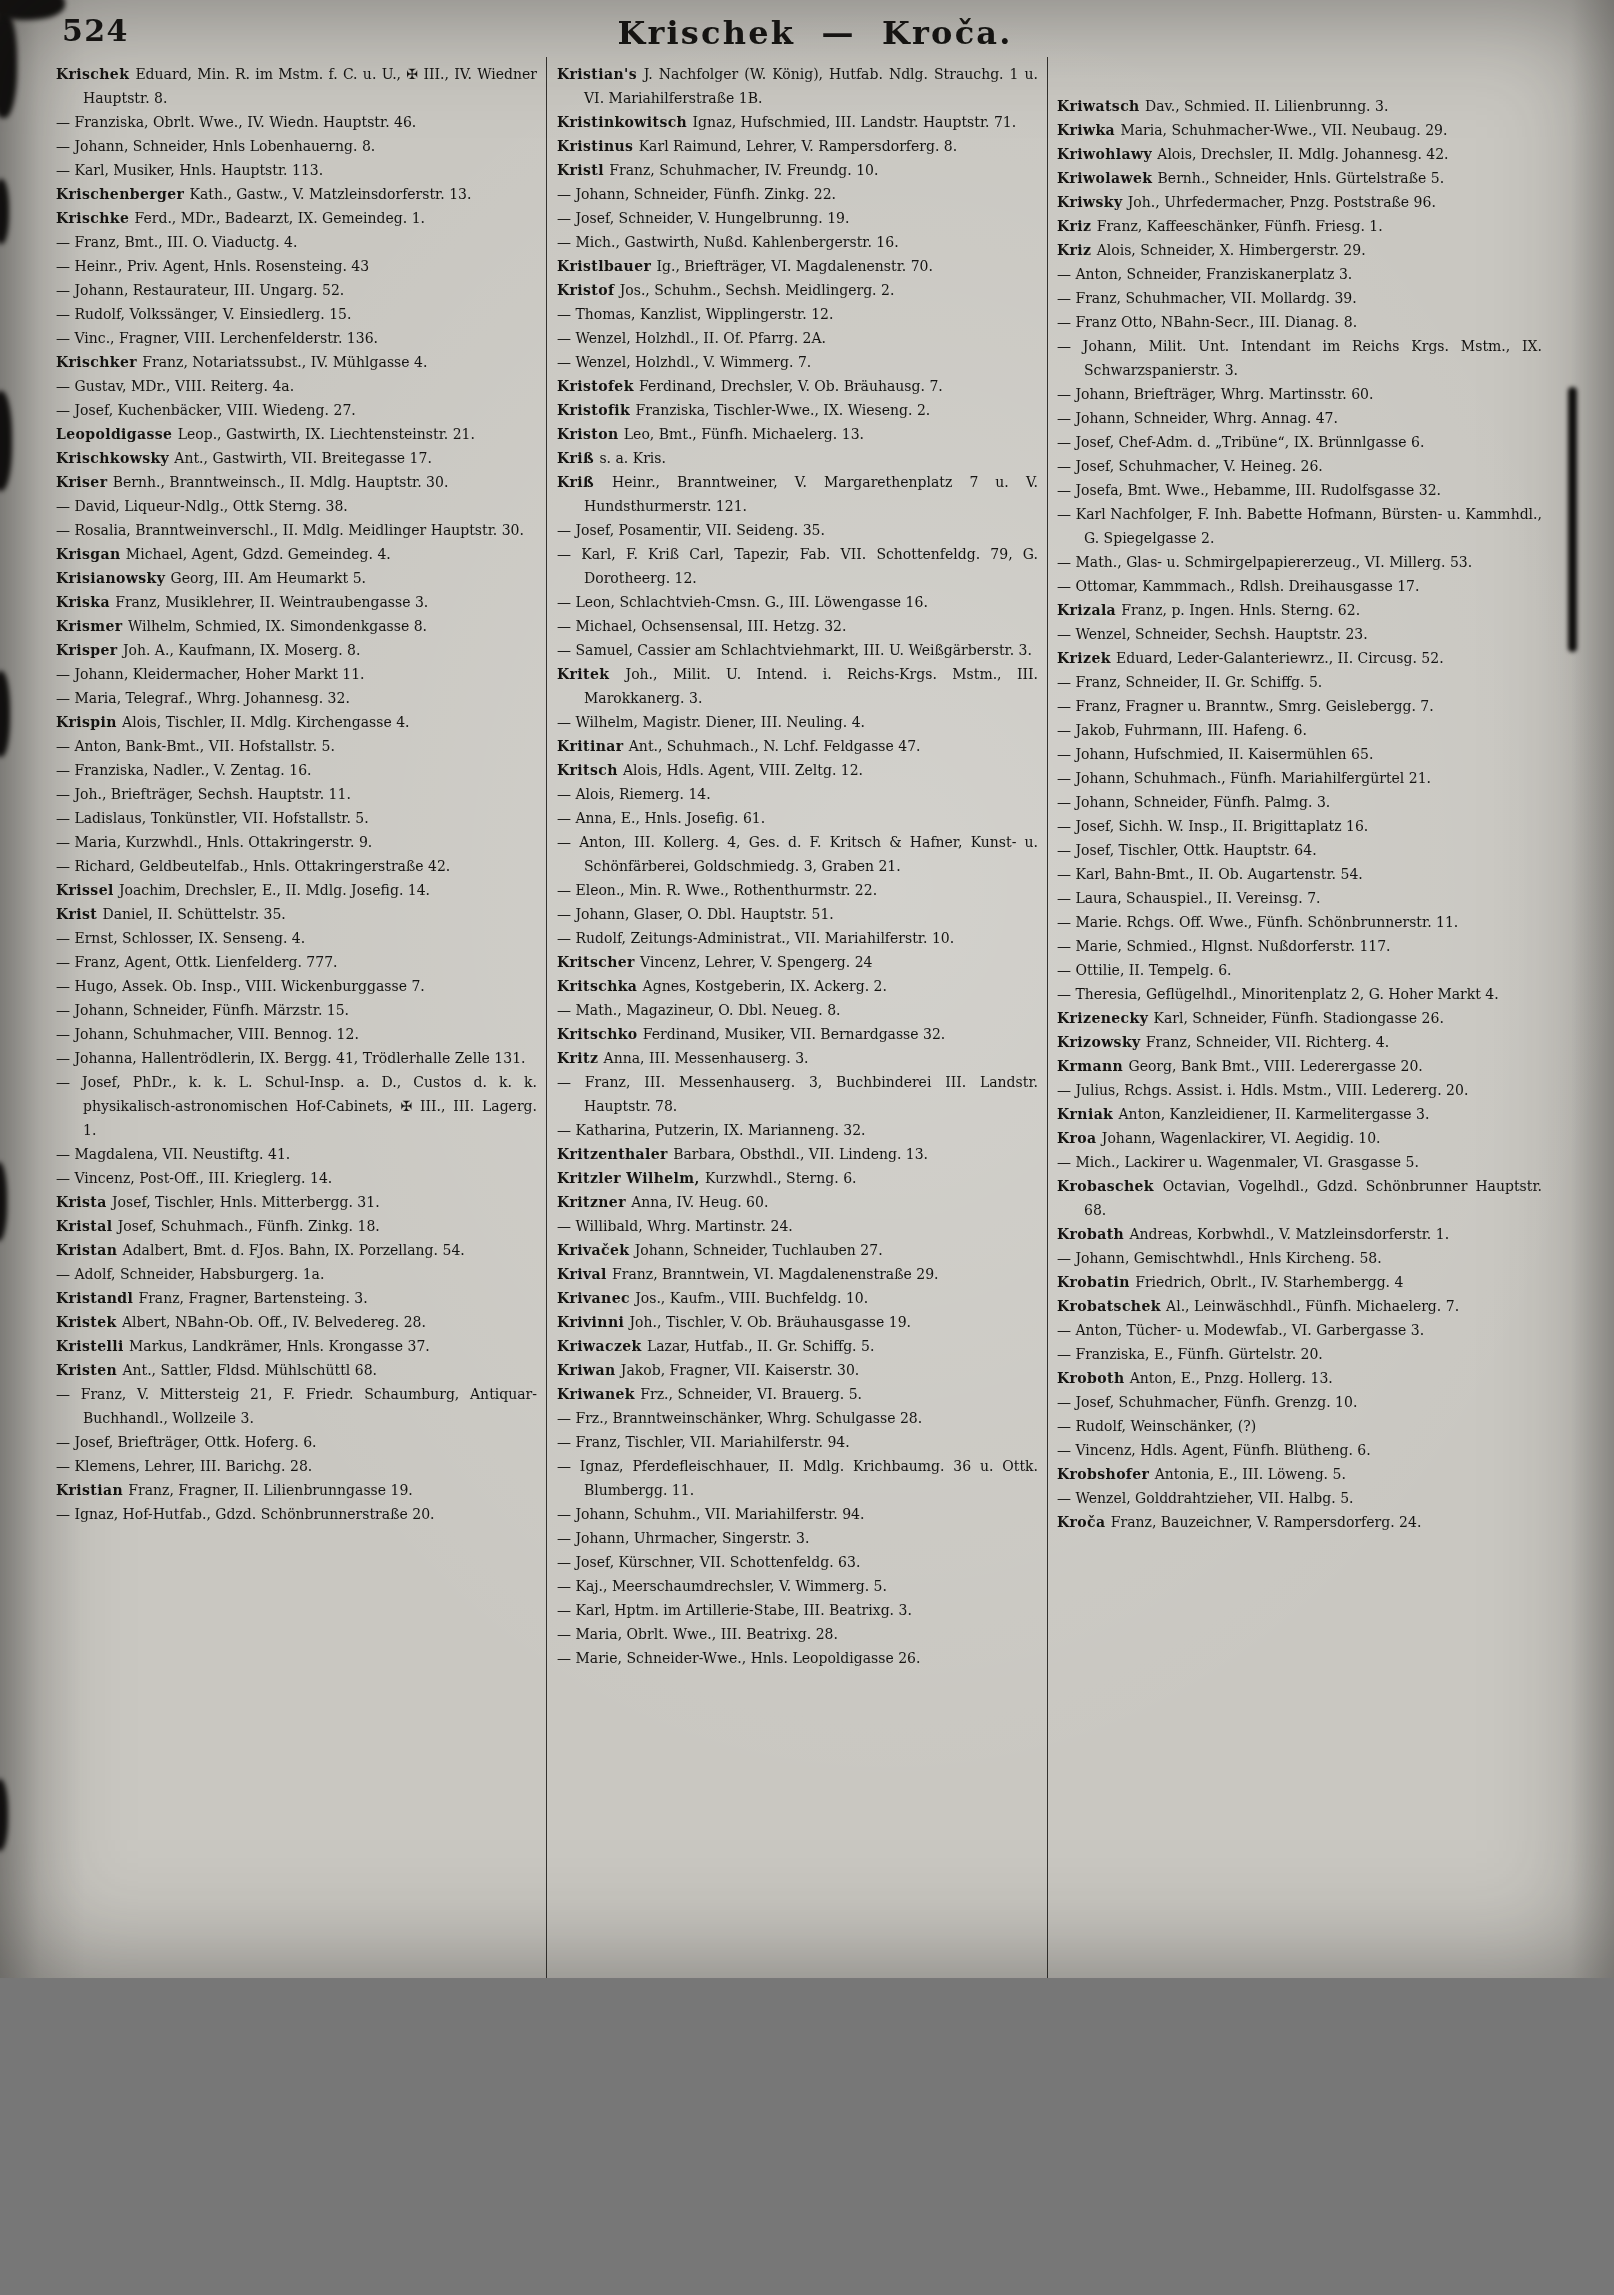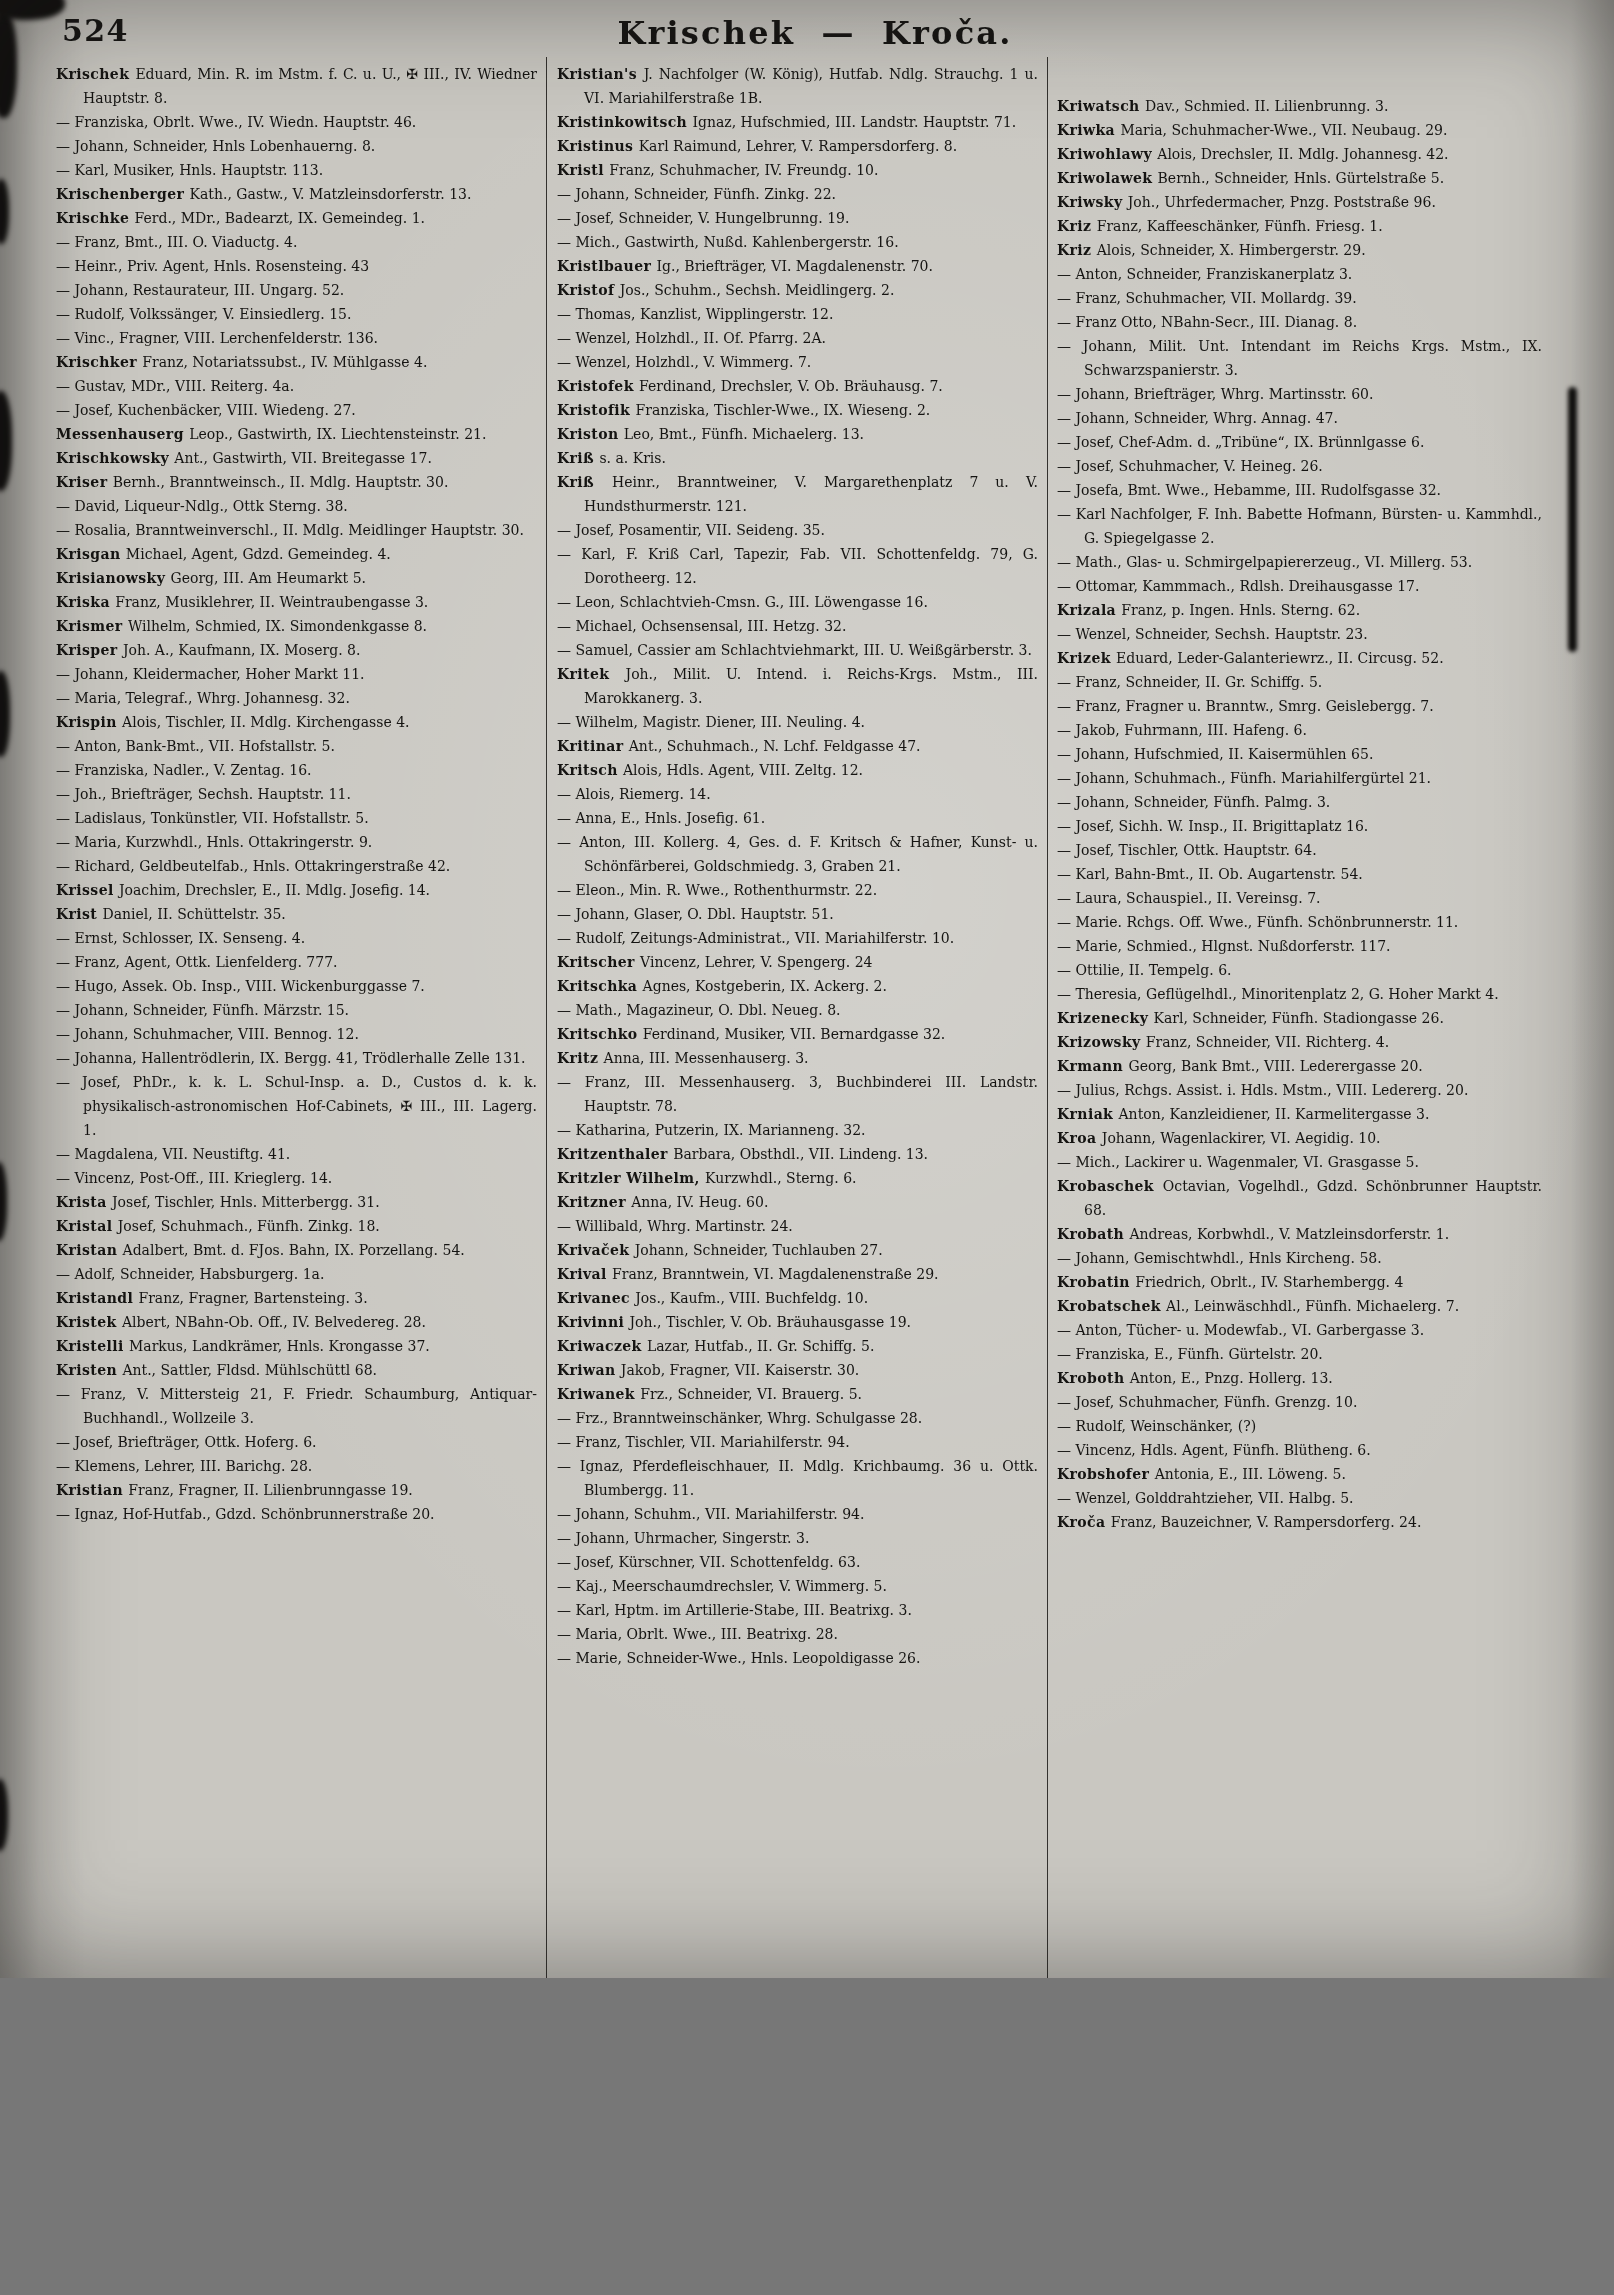--- a/index.html
+++ b/index.html
@@ -76,21 +76,21 @@
       <div class="entry"><span class="lead">Krischenberger </span>Kath., Gastw., V. Matzleinsdorferstr. 13.</div>
       <div class="entry"><span class="lead">Krischke </span>Ferd., MDr., Badearzt, IX. Gemeindeg. 1.</div>
       <div class="entry">— Franz, Bmt., III. O. Viaductg. 4.</div>
       <div class="entry">— Heinr., Priv. Agent, Hnls. Rosensteing. 43</div>
       <div class="entry">— Johann, Restaurateur, III. Ungarg. 52.</div>
       <div class="entry">— Rudolf, Volkssänger, V. Einsiedlerg. 15.</div>
       <div class="entry">— Vinc., Fragner, VIII. Lerchenfelderstr. 136.</div>
       <div class="entry"><span class="lead">Krischker </span>Franz, Notariatssubst., IV. Mühlgasse 4.</div>
       <div class="entry">— Gustav, MDr., VIII. Reiterg. 4a.</div>
       <div class="entry">— Josef, Kuchenbäcker, VIII. Wiedeng. 27.</div>
-      <div class="entry"><span class="lead">Messenhauserg </span>Leop., Gastwirth, IX. Liechtensteinstr. 21.</div>
+      <div class="entry"><span class="lead">Leopoldigasse </span>Leop., Gastwirth, IX. Liechtensteinstr. 21.</div>
       <div class="entry"><span class="lead">Krischkowsky </span>Ant., Gastwirth, VII. Breitegasse 17.</div>
       <div class="entry"><span class="lead">Kriser </span>Bernh., Branntweinsch., II. Mdlg. Hauptstr. 30.</div>
       <div class="entry">— David, Liqueur-Ndlg., Ottk Sterng. 38.</div>
       <div class="entry">— Rosalia, Branntweinverschl., II. Mdlg. Meidlinger Hauptstr. 30.</div>
       <div class="entry"><span class="lead">Krisgan </span>Michael, Agent, Gdzd. Gemeindeg. 4.</div>
       <div class="entry"><span class="lead">Krisianowsky </span>Georg, III. Am Heumarkt 5.</div>
       <div class="entry"><span class="lead">Kriska </span>Franz, Musiklehrer, II. Weintraubengasse 3.</div>
       <div class="entry"><span class="lead">Krismer </span>Wilhelm, Schmied, IX. Simondenkgasse 8.</div>
       <div class="entry"><span class="lead">Krisper </span>Joh. A., Kaufmann, IX. Moserg. 8.</div>
       <div class="entry">— Johann, Kleidermacher, Hoher Markt 11.</div>

